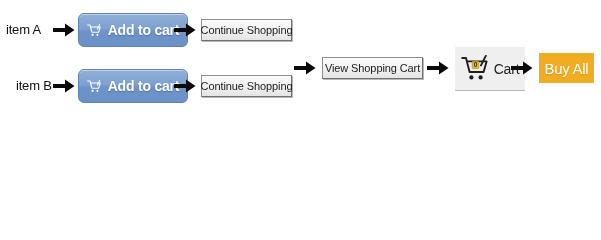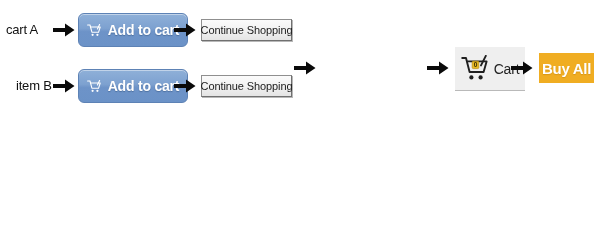--- a/index.html
+++ b/index.html
@@ -111,34 +111,34 @@
     width: 55px;
     height: 30px;
     background: #f0ad22;
     display: flex;
     align-items: center;
     justify-content: center;
     box-sizing: border-box;
   }
   .btn-gold .label {
     font-size: 15px;
-    font-weight: bold;
+    font-weight: normal;
     color: #ffffff;
     letter-spacing: -0.3px;
     white-space: nowrap;
     text-shadow: 0 1px 1px rgba(170,110,0,0.35);
     line-height: 1;
   }
 </style>
 </head>
 <body>
 
 <div class="flow">
 
-  <div class="node item-label" style="left:6px; top:23px;">cart A</div>
+  <div class="node item-label" style="left:6px; top:23px;">item A</div>
 
   <div class="node arrow" style="left:53px; top:23px;">
     <svg viewBox="0 0 22 14" xmlns="http://www.w3.org/2000/svg">
       <path d="M0 5 H12 V0.5 L21.5 7 L12 13.5 V9 H0 Z" fill="#0a0a0a"></path>
     </svg>
   </div>
 
   <div class="node btn-blue" style="left:78px; top:13px;">
     <span class="cart-mini">
       <svg viewBox="0 0 15 13" xmlns="http://www.w3.org/2000/svg">
@@ -192,20 +192,23 @@
   <div class="node btn-gray" style="left:201px; top:75px; width:91px;">
     <span class="label">Continue Shopping</span>
   </div>
 
   <div class="node arrow" style="left:294px; top:61px;">
     <svg viewBox="0 0 22 14" xmlns="http://www.w3.org/2000/svg">
       <path d="M0 5 H12 V0.5 L21.5 7 L12 13.5 V9 H0 Z" fill="#0a0a0a"></path>
     </svg>
   </div>
 
+  <div class="node btn-gray" style="left:322px; top:57px; width:101px;">
+    <span class="label">View Shopping Cart</span>
+  </div>
 
   <div class="node arrow" style="left:427px; top:61px;">
     <svg viewBox="0 0 22 14" xmlns="http://www.w3.org/2000/svg">
       <path d="M0 5 H12 V0.5 L21.5 7 L12 13.5 V9 H0 Z" fill="#0a0a0a"></path>
     </svg>
   </div>
 
   <div class="node cart-widget" style="left:455px; top:47px;">
     <span class="cart-big">
       <svg viewBox="0 0 30 28" xmlns="http://www.w3.org/2000/svg">

